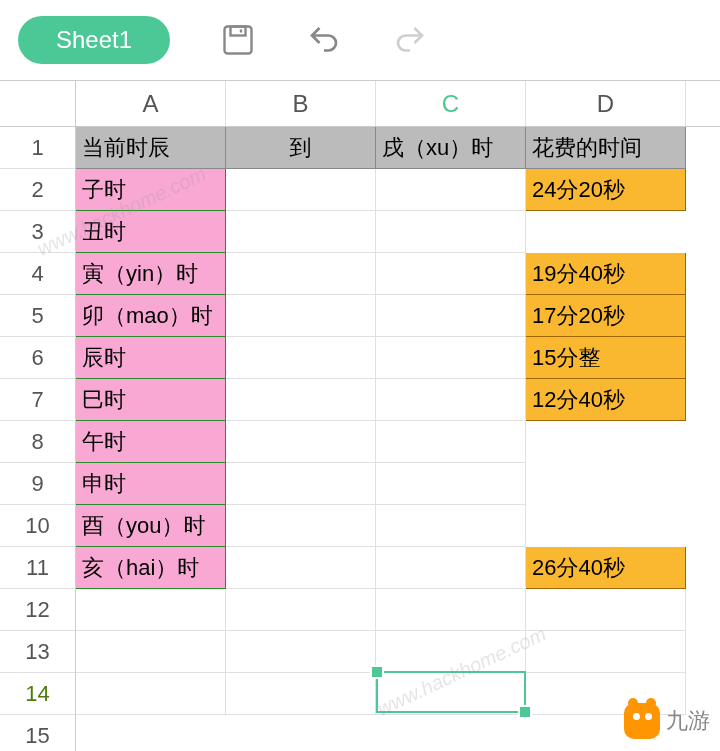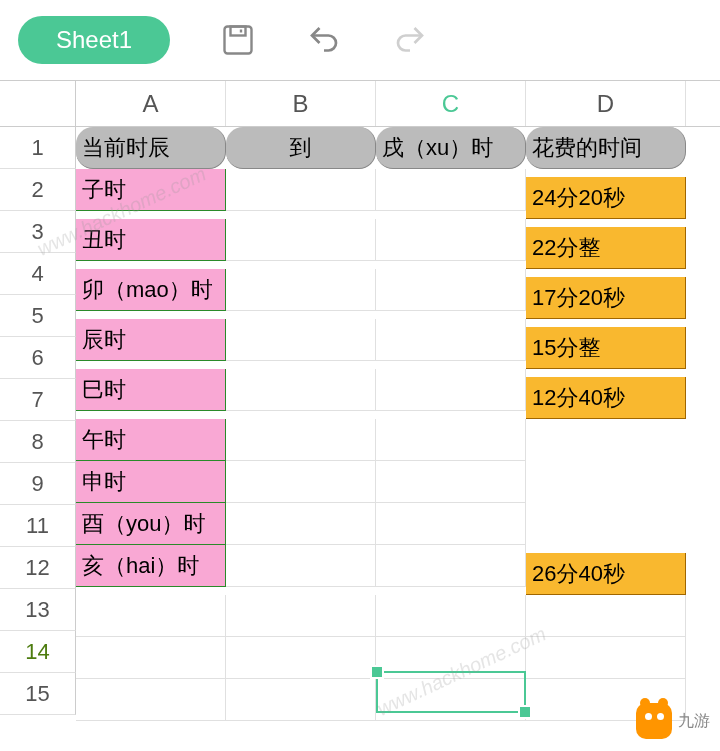--- a/index.html
+++ b/index.html
@@ -117,32 +117,30 @@
       white-space: nowrap;
     }
     .cell.col-a { width: 150px; }
     .cell.col-b { width: 150px; justify-content: center; }
     .cell.col-c { width: 150px; }
     .cell.col-d { width: 160px; }
     .bg-gray {
       background: #bbbbbb;
       border-bottom: 1px solid #888;
       border-right: 1px solid #888;
-      border-radius: 17px;
     }
     .bg-green {
       background: #f9a8d4;
       border-bottom: 1px solid #2a8a2a;
       border-right: 1px solid #2a8a2a;
     }
     .bg-orange {
       background: #f9b82f;
       border-bottom: 1px solid #a06600;
       border-right: 1px solid #a06600;
-      margin-top: 8px;
     }
     .header-row .cell {
       height: 42px;
     }
     .selection {
       position: absolute;
       border: 2px solid #4bc895;
       pointer-events: none;
     }
     .handle {
@@ -194,21 +192,21 @@
       justify-content: space-around;
       padding: 0 6px;
     }
     .logo-eye {
       width: 7px;
       height: 7px;
       background: #fff;
       border-radius: 50%;
     }
     .logo-text {
-      font-size: 16px;
+      font-size: 22px;
       color: #888;
       font-weight: 500;
     }
   </style>
 </head>
 <body>
 
 <div class="toolbar">
   <button class="sheet-tab">Sheet1</button>
   <div class="tool-icon">
@@ -245,20 +243,21 @@
     <div class="row-headers">
       <div class="row-header">1</div>
       <div class="row-header">2</div>
       <div class="row-header">3</div>
       <div class="row-header">4</div>
       <div class="row-header">5</div>
       <div class="row-header">6</div>
       <div class="row-header">7</div>
       <div class="row-header">8</div>
       <div class="row-header">9</div>
+      <div class="row-header">10</div>
       <div class="row-header">11</div>
       <div class="row-header">12</div>
       <div class="row-header">13</div>
       <div class="row-header active">14</div>
       <div class="row-header">15</div>
     </div>
     <div class="cells">
       <div class="row header-row">
         <div class="cell col-a bg-gray">当前时辰</div>
         <div class="cell col-b bg-gray">到</div>
@@ -268,21 +267,26 @@
       <div class="row">
         <div class="cell col-a bg-green">子时</div>
         <div class="cell col-b"></div>
         <div class="cell col-c"></div>
         <div class="cell col-d bg-orange">24分20秒</div>
       </div>
       <div class="row">
         <div class="cell col-a bg-green">丑时</div>
         <div class="cell col-b"></div>
         <div class="cell col-c"></div>
-        <div class="cell col-d bg-orange">22分整</div>
+      </div>
+      <div class="row">
+        <div class="cell col-a bg-green">寅（yin）时</div>
+        <div class="cell col-b"></div>
+        <div class="cell col-c"></div>
+        <div class="cell col-d bg-orange">19分40秒</div>
       </div>
       <div class="row">
         <div class="cell col-a bg-green">卯（mao）时</div>
         <div class="cell col-b"></div>
         <div class="cell col-c"></div>
         <div class="cell col-d bg-orange">17分20秒</div>
       </div>
       <div class="row">
         <div class="cell col-a bg-green">辰时</div>
         <div class="cell col-b"></div>

